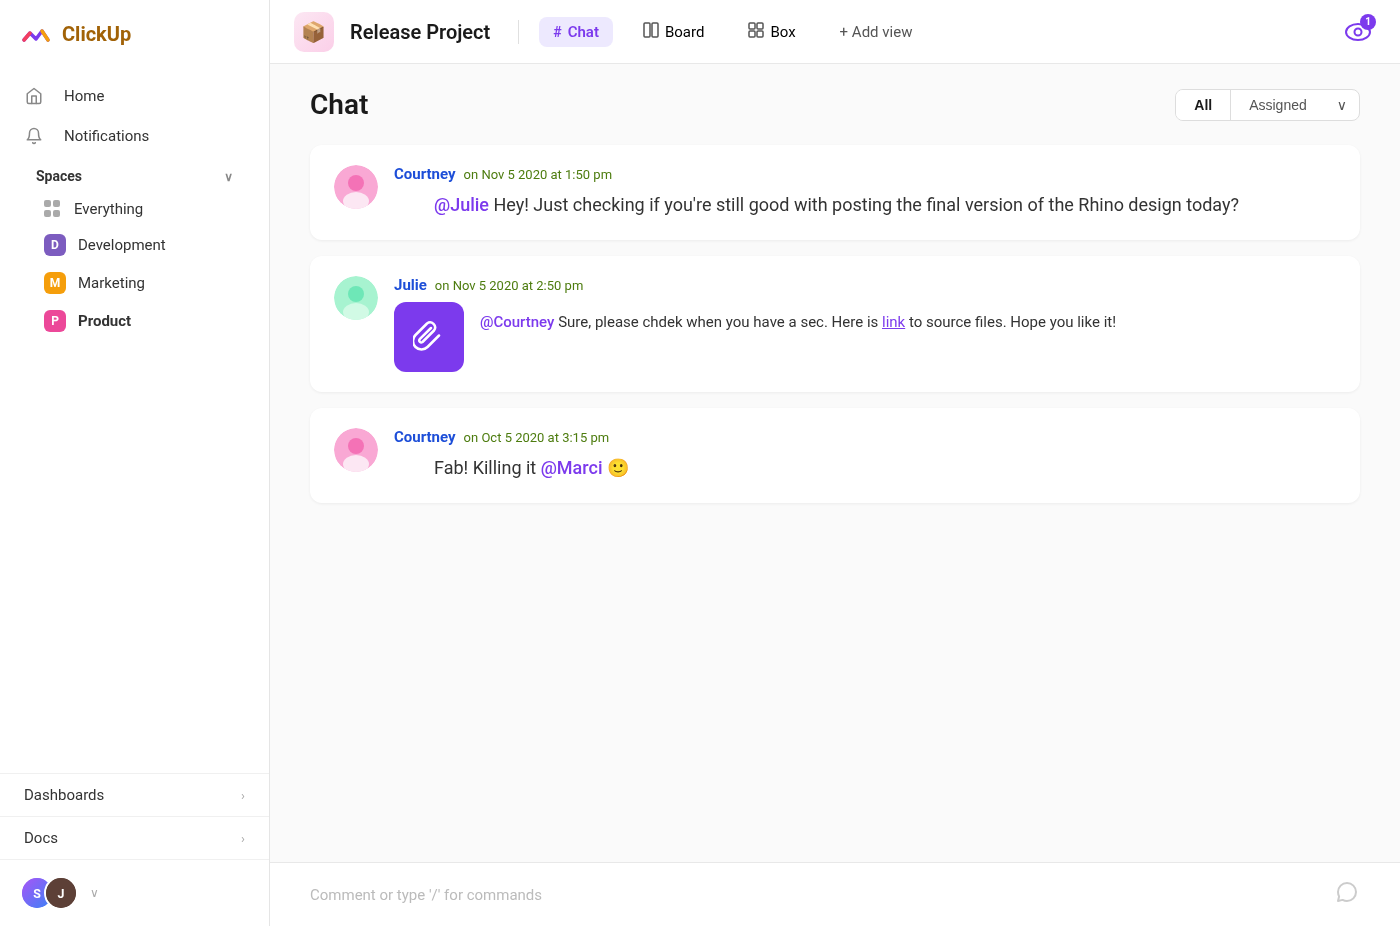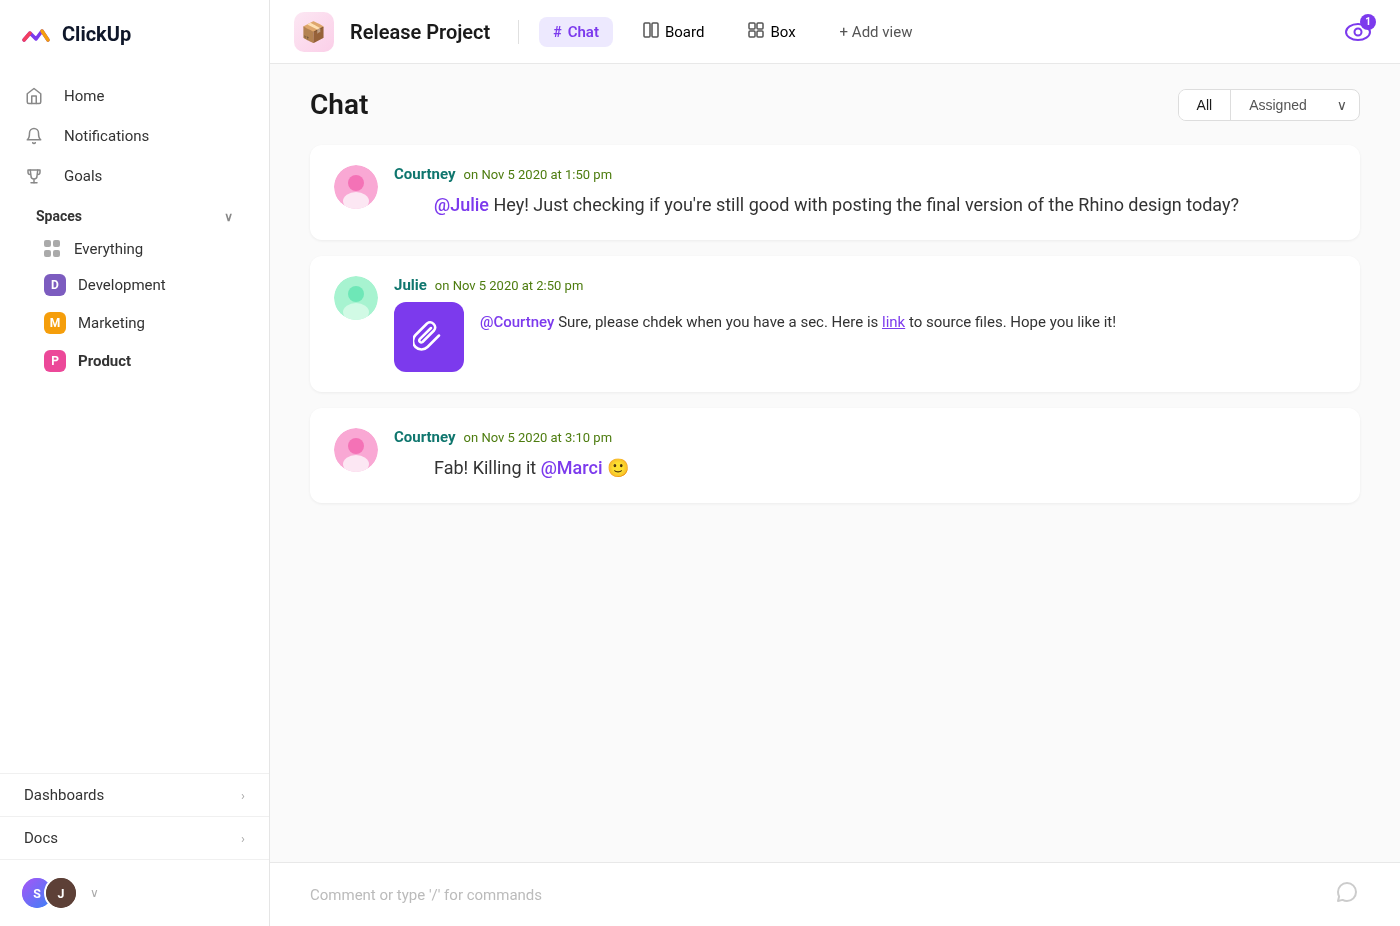--- a/index.html
+++ b/index.html
@@ -21,21 +21,21 @@
       align-items: center;
       gap: 10px;
     }
     .logo-icon {
       width: 32px;
       height: 32px;
     }
     .logo-text {
       font-size: 20px;
       font-weight: 700;
-      color: #0f172a;
+      color: #a16207;
     }
     .sidebar-nav {
       padding: 8px 12px;
       flex: 1;
     }
     .nav-item {
       display: flex;
       align-items: center;
       gap: 20px;
       padding: 10px 12px;
@@ -237,21 +237,21 @@
       font-size: 14px;
       cursor: pointer;
       background: transparent;
       border: none;
       color: #555;
       transition: background 0.15s;
     }
     .filter-btn.active {
       background: #fff;
       color: #1a1a1a;
-      font-weight: 400;
+      font-weight: 700;
       border-right: 1px solid #ddd;
     }
     .filter-dropdown {
       display: flex;
       align-items: center;
       gap: 4px;
       padding: 7px 12px;
       cursor: pointer;
       font-size: 14px;
       color: #555;
@@ -304,21 +304,21 @@
     .message-body { flex: 1; }
     .message-meta {
       display: flex;
       align-items: baseline;
       gap: 8px;
       margin-bottom: 8px;
     }
     .message-author {
       font-size: 15px;
       font-weight: 700;
-      color: #0f766e;
+      color: #1d4ed8;
     }
     .message-time {
       font-size: 13px;
       color: #4d7c0f;
     }
     .message-text {
       font-size: 18px;
       color: #333;
       line-height: 1.6;
       margin-left: 40px;
@@ -395,32 +395,20 @@
       <span>Home</span>
     </div>
     <div class="nav-item">
       <span class="nav-icon">
         <svg width="18" height="18" viewBox="0 0 24 24" fill="none" stroke="#888" stroke-width="2" stroke-linecap="round" stroke-linejoin="round">
             <path d="M18 8A6 6 0 006 8c0 7-3 9-3 9h18s-3-2-3-9"></path>
             <path d="M13.73 21a2 2 0 01-3.46 0"></path>
           </svg>
       </span>
       <span>Notifications</span>
-    </div>
-    <div class="nav-item">
-      <span class="nav-icon">
-        <svg width="18" height="18" viewBox="0 0 24 24" fill="none" stroke="#888" stroke-width="2" stroke-linecap="round" stroke-linejoin="round">
-            <polyline points="8 21 16 21"></polyline>
-            <line x1="12" y1="17" x2="12" y2="21"></line>
-            <path d="M7 4H17l-1 8a4 4 0 01-8 0L7 4z"></path>
-            <path d="M7 4H4v3a3 3 0 003 3"></path>
-            <path d="M17 4h3v3a3 3 0 01-3 3"></path>
-          </svg>
-      </span>
-      <span>Goals</span>
     </div>
 
     <div class="spaces-header">
       <span>Spaces</span>
       <span class="chevron">∨</span>
     </div>
 
     <div class="space-item">
       <div class="everything-icon">
         <span></span>
@@ -604,21 +592,21 @@
       <div class="message-avatar">
         <svg width="44" height="44" viewBox="0 0 44 44">
           <circle cx="22" cy="22" r="22" fill="#f9a8d4"></circle>
           <circle cx="22" cy="18" r="8" fill="#f472b6"></circle>
           <ellipse cx="22" cy="36" rx="13" ry="9" fill="#fce7f3"></ellipse>
         </svg>
       </div>
       <div class="message-body">
         <div class="message-meta">
           <span class="message-author">Courtney</span>
-          <span class="message-time">on Nov 5 2020 at 3:10 pm</span>
+          <span class="message-time">on Oct 5 2020 at 3:15 pm</span>
         </div>
         <div class="message-text">
           <span>Fab! Killing it </span>
           <span class="mention">@Marci</span>
           <span> 🙂</span>
         </div>
       </div>
     </div>
   </div>
 

